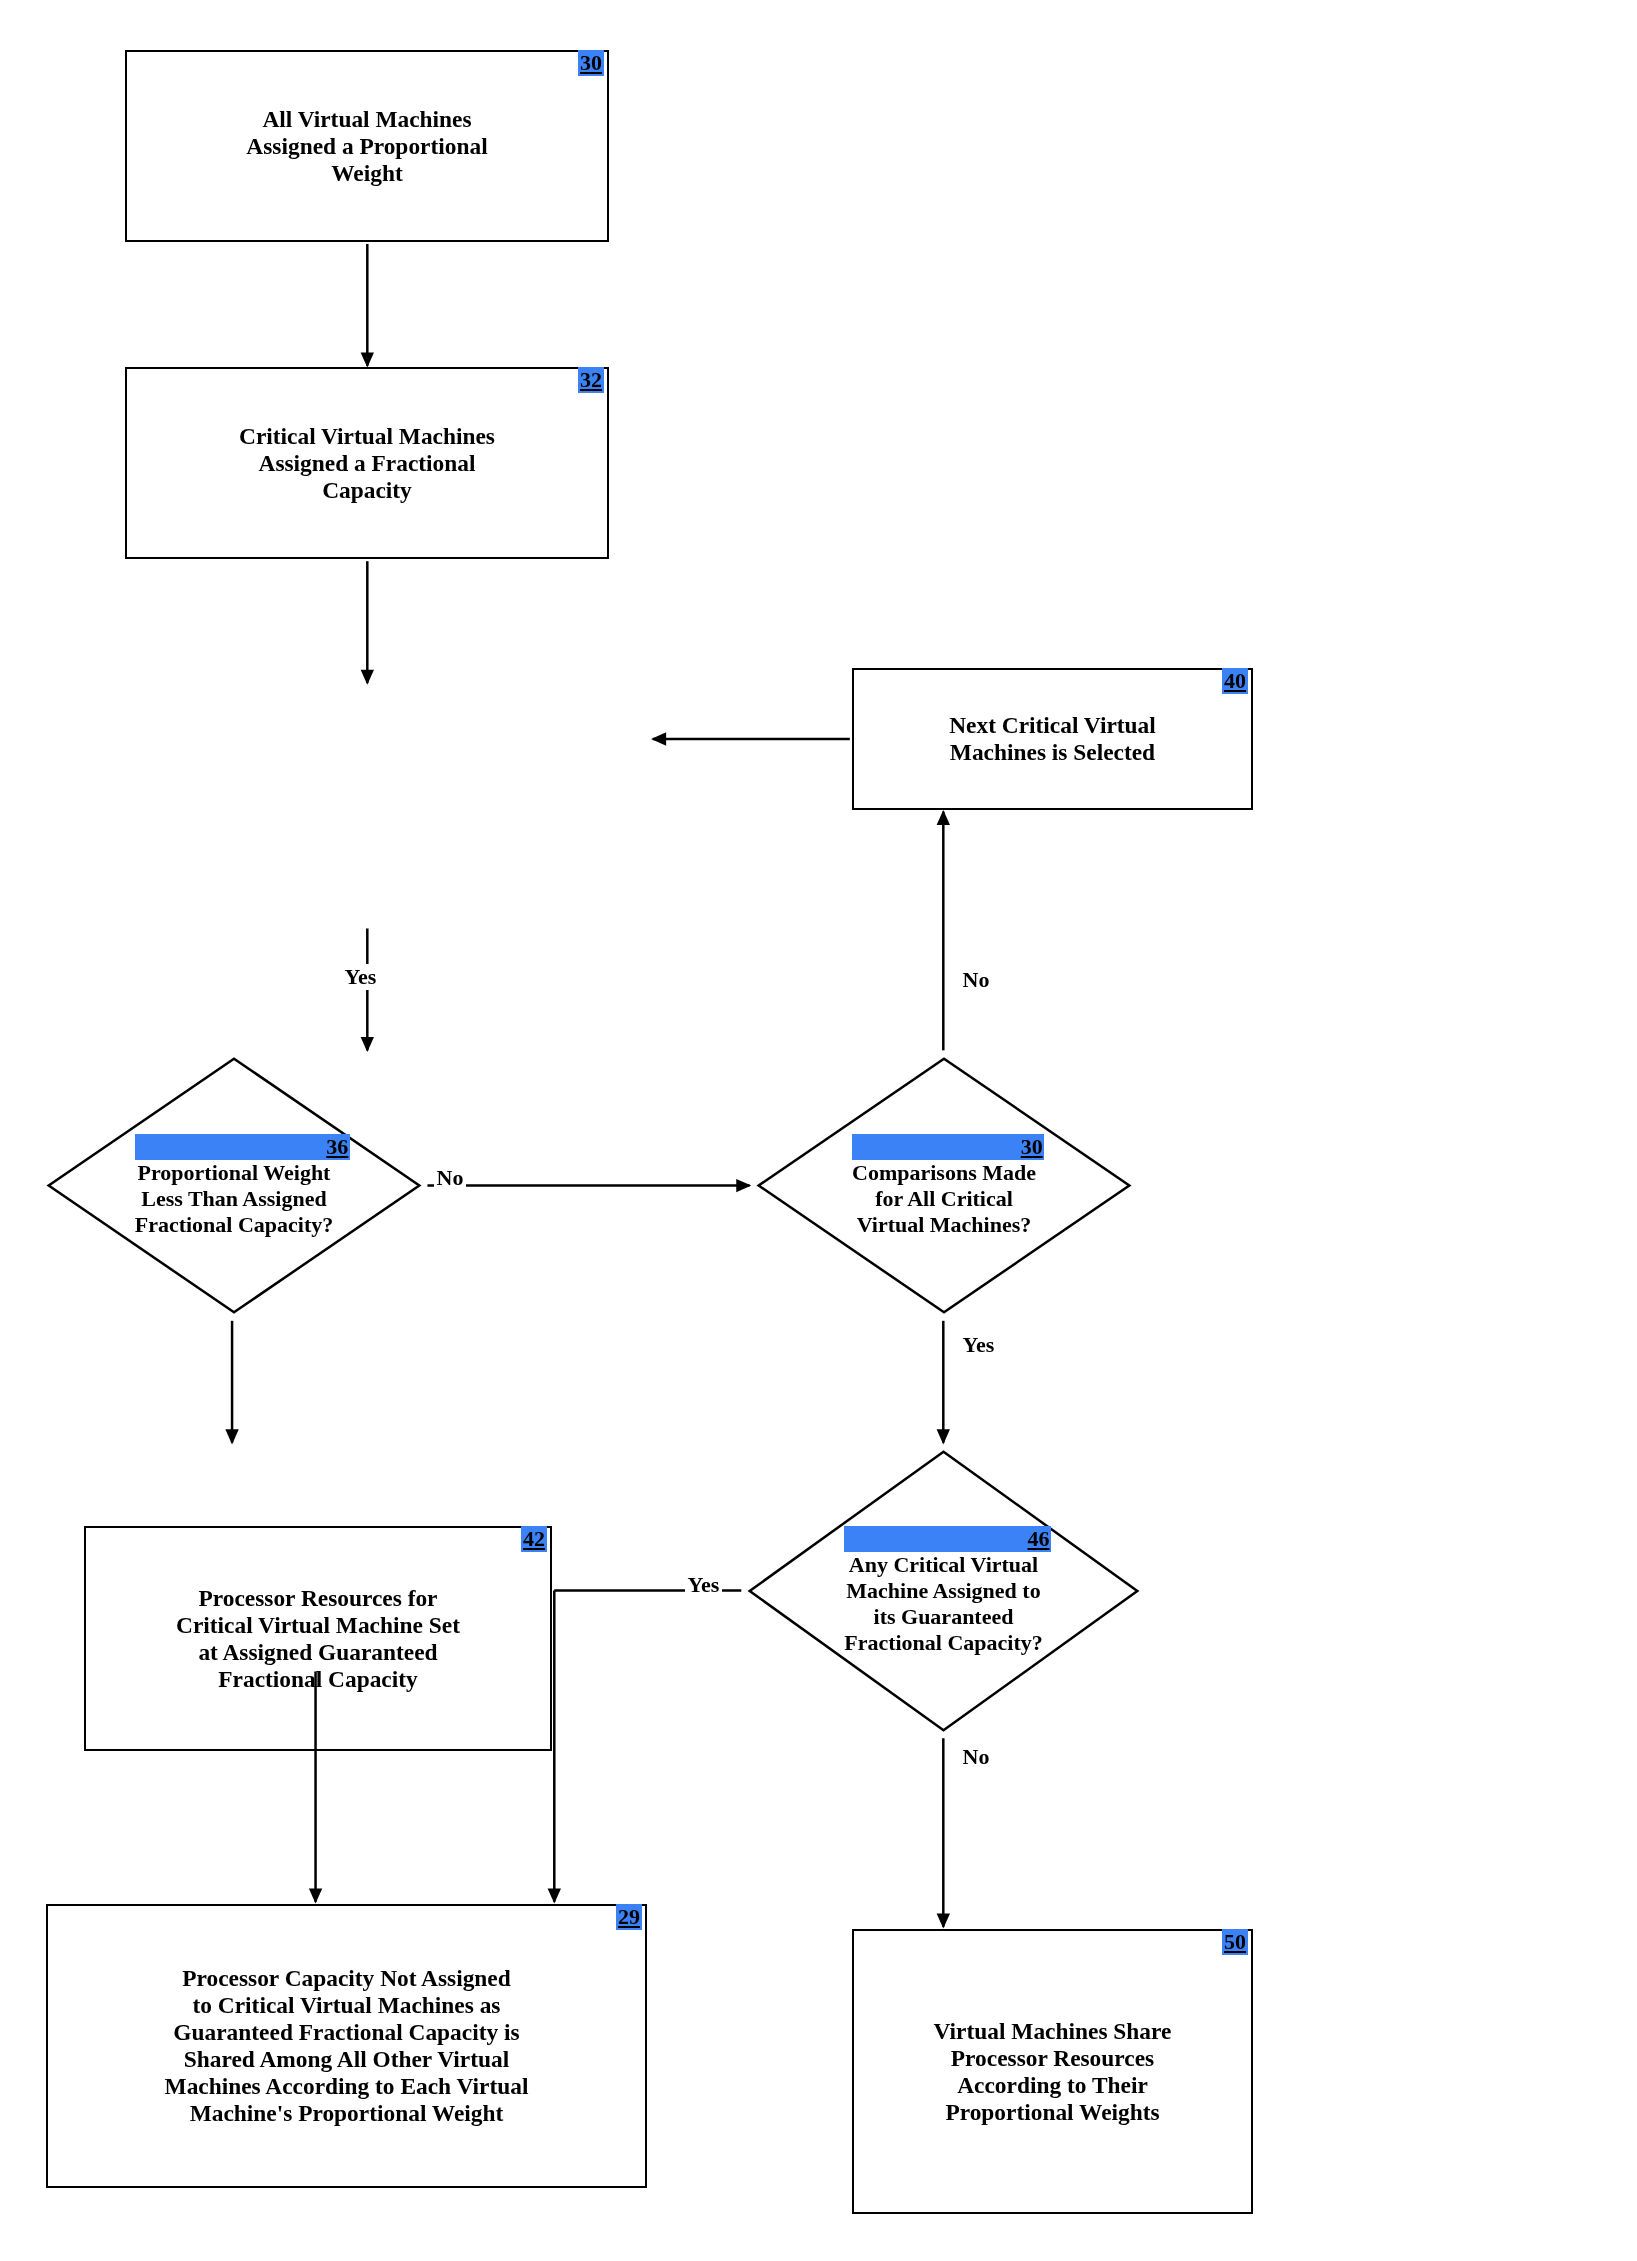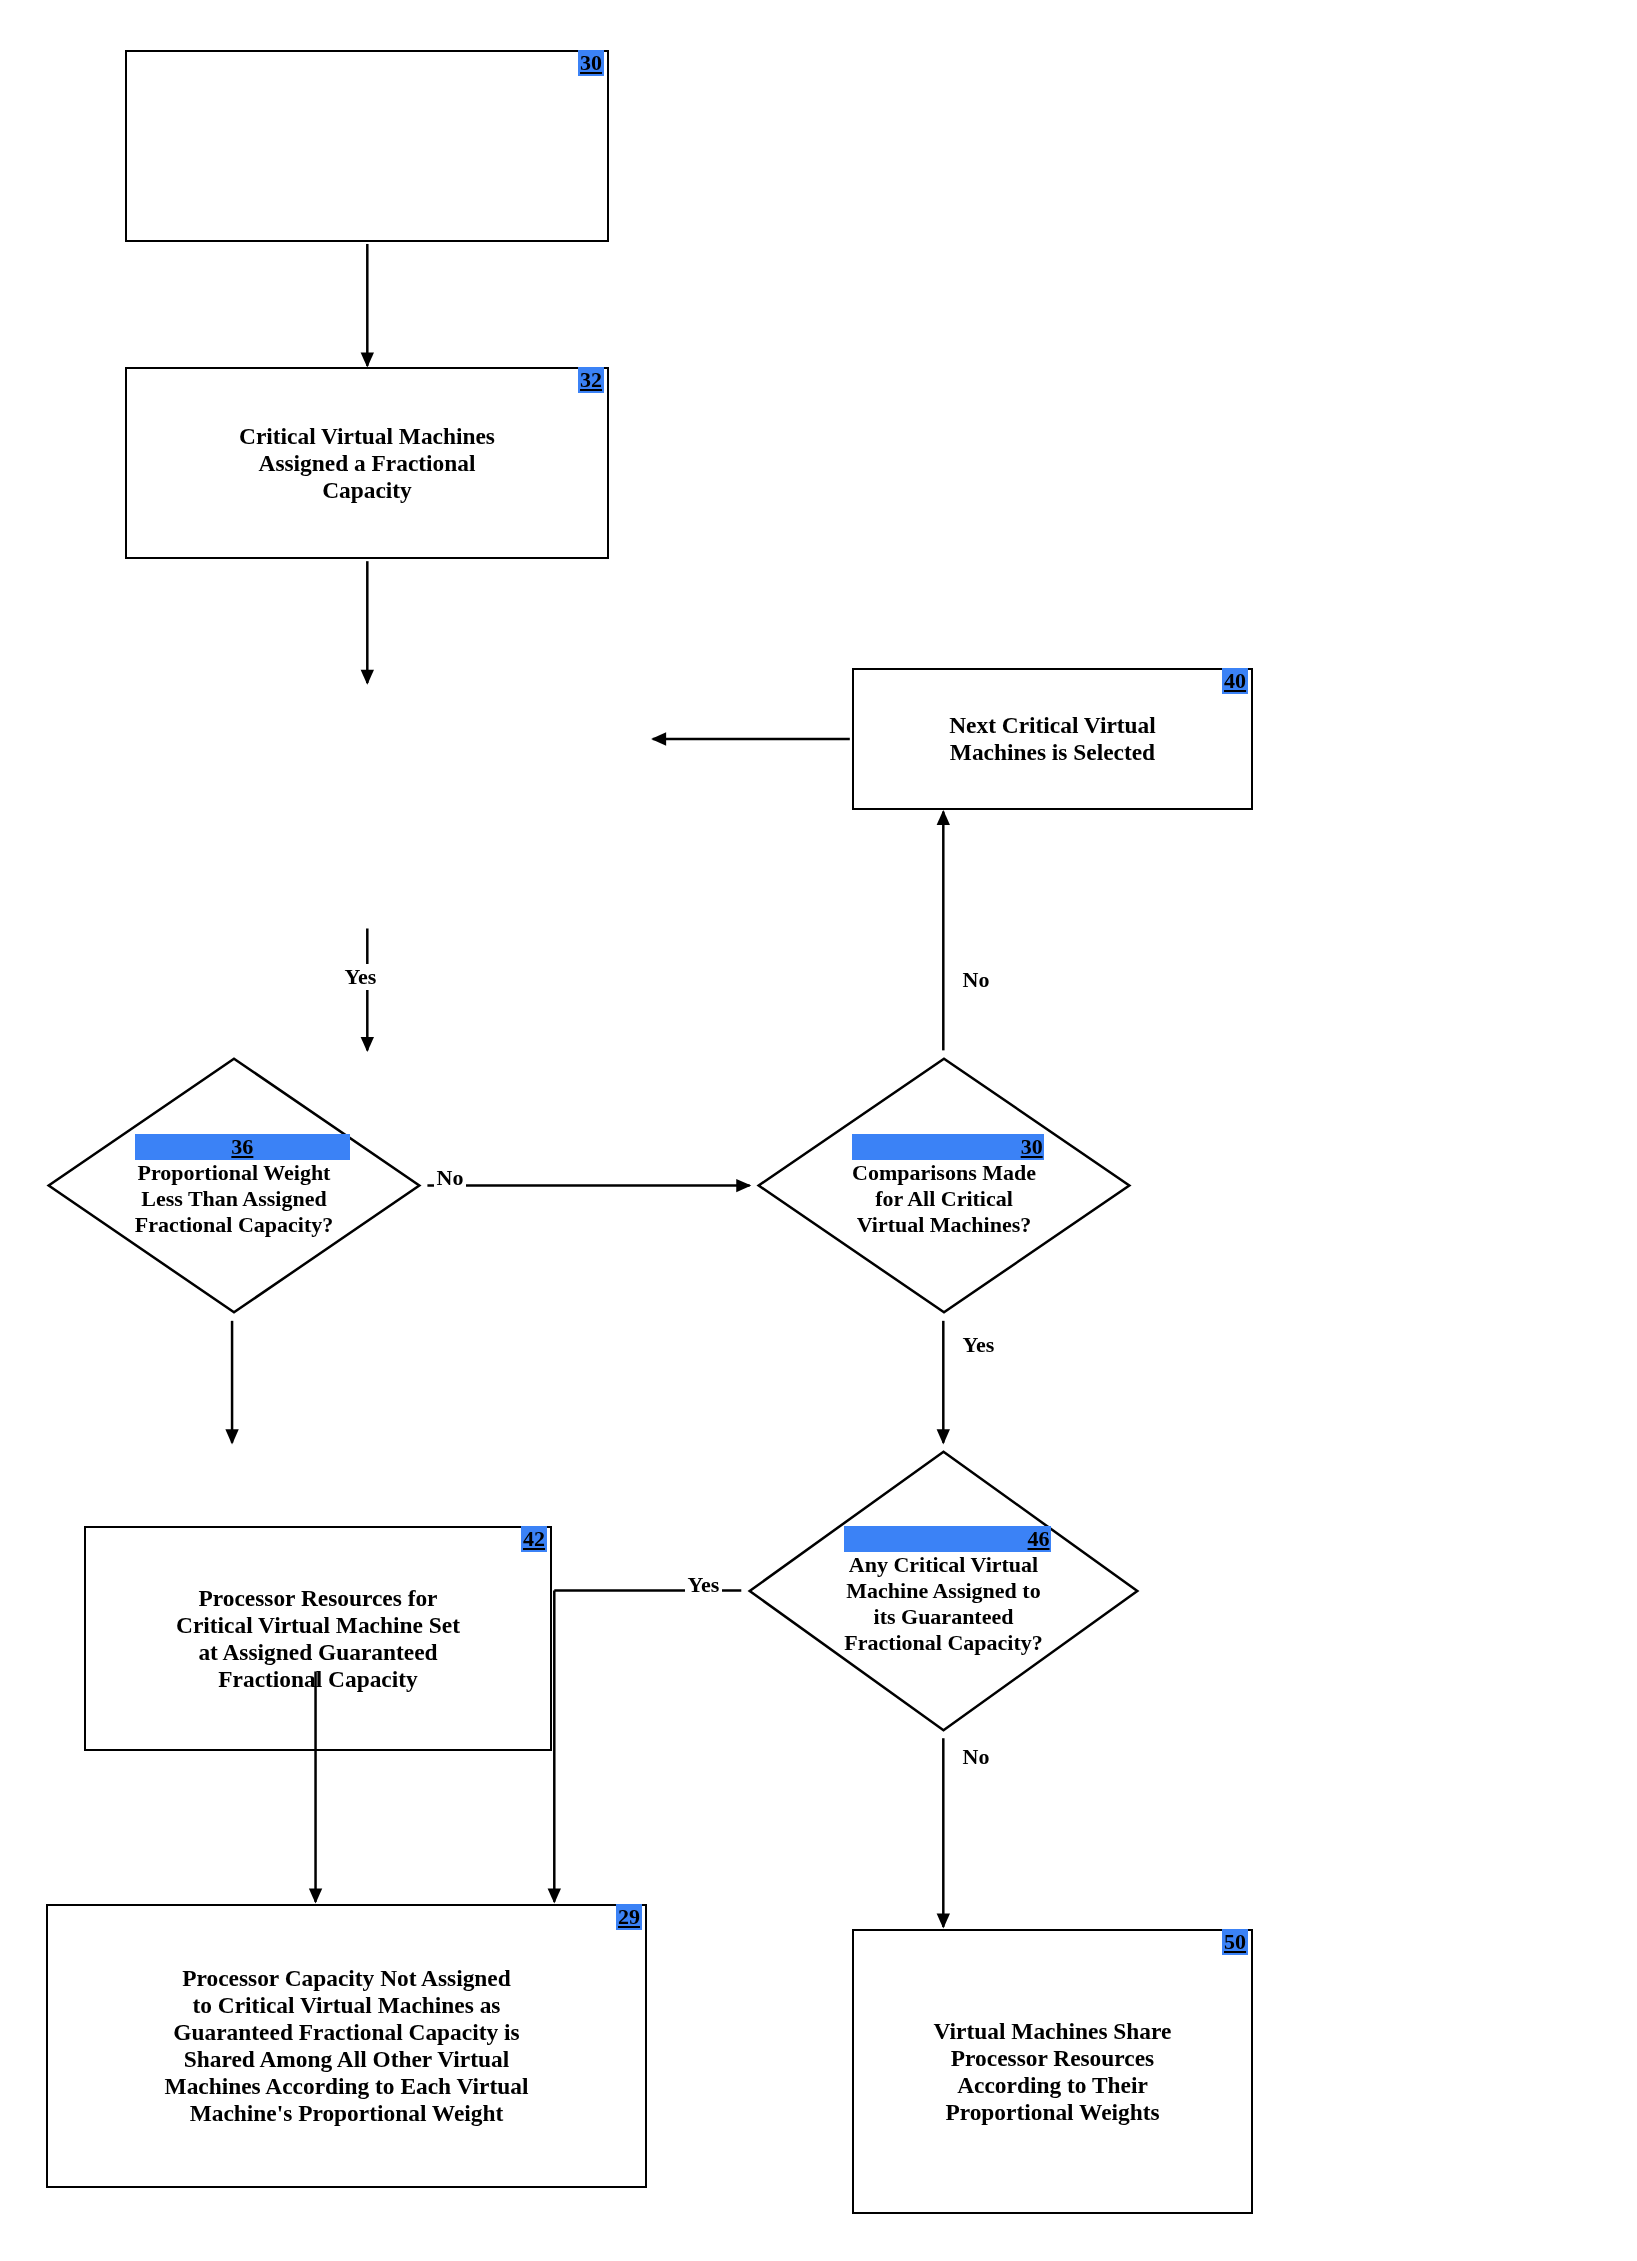--- a/index.html
+++ b/index.html
@@ -120,34 +120,35 @@
     <line x1="664" y1="1905" x2="664" y2="2278" stroke="#000" stroke-width="3"></line>
     <polygon points="664,2280 656,2262 672,2262" fill="#000"></polygon>
 
     <line x1="1130" y1="2082" x2="1130" y2="2308" stroke="#000" stroke-width="3"></line>
     <polygon points="1130,2310 1122,2292 1138,2292" fill="#000"></polygon>
 
   </svg>
 
   <div class="box" style="left:125px; top:50px; width:484px; height:192px;">
     <span class="step-num">30</span>
+    <span>All Virtual Machines<br>Assigned a Proportional<br>Weight</span>
   </div>
 
   <div class="box" style="left:125px; top:367px; width:484px; height:192px;">
     <span class="step-num">32</span>
     <span>Critical Virtual Machines<br>Assigned a Fractional<br>Capacity</span>
   </div>
 
 
   <div class="diamond" style="left:42px; top:1052px; width:384px; height:267px;">
     <svg viewBox="0 0 460 320" preserveAspectRatio="none">
       <polygon points="230,8 452,160 230,312 8,160" fill="white" stroke="black" stroke-width="3"></polygon>
     </svg>
     <div class="diamond-text">
-      <span class="step-num" style="position:relative; top:auto; right:auto; display:block; margin-right:-16.7px;">36</span>
+      <span class="step-num" style="position:relative; top:auto; right:auto; display:block; text-align:right; margin-right:-16.7px;">36</span>
       Proportional Weight<br>Less Than Assigned<br>Fractional Capacity?
     </div>
   </div>
 
   <div class="diamond" style="left:752px; top:1052px; width:384px; height:267px;">
     <svg viewBox="0 0 460 320" preserveAspectRatio="none">
       <polygon points="230,8 452,160 230,312 8,160" fill="white" stroke="black" stroke-width="3"></polygon>
     </svg>
     <div class="diamond-text">
       <span class="step-num" style="position:relative; top:auto; right:auto; display:block; text-align:right; margin-right:-8.4px;">30</span>

